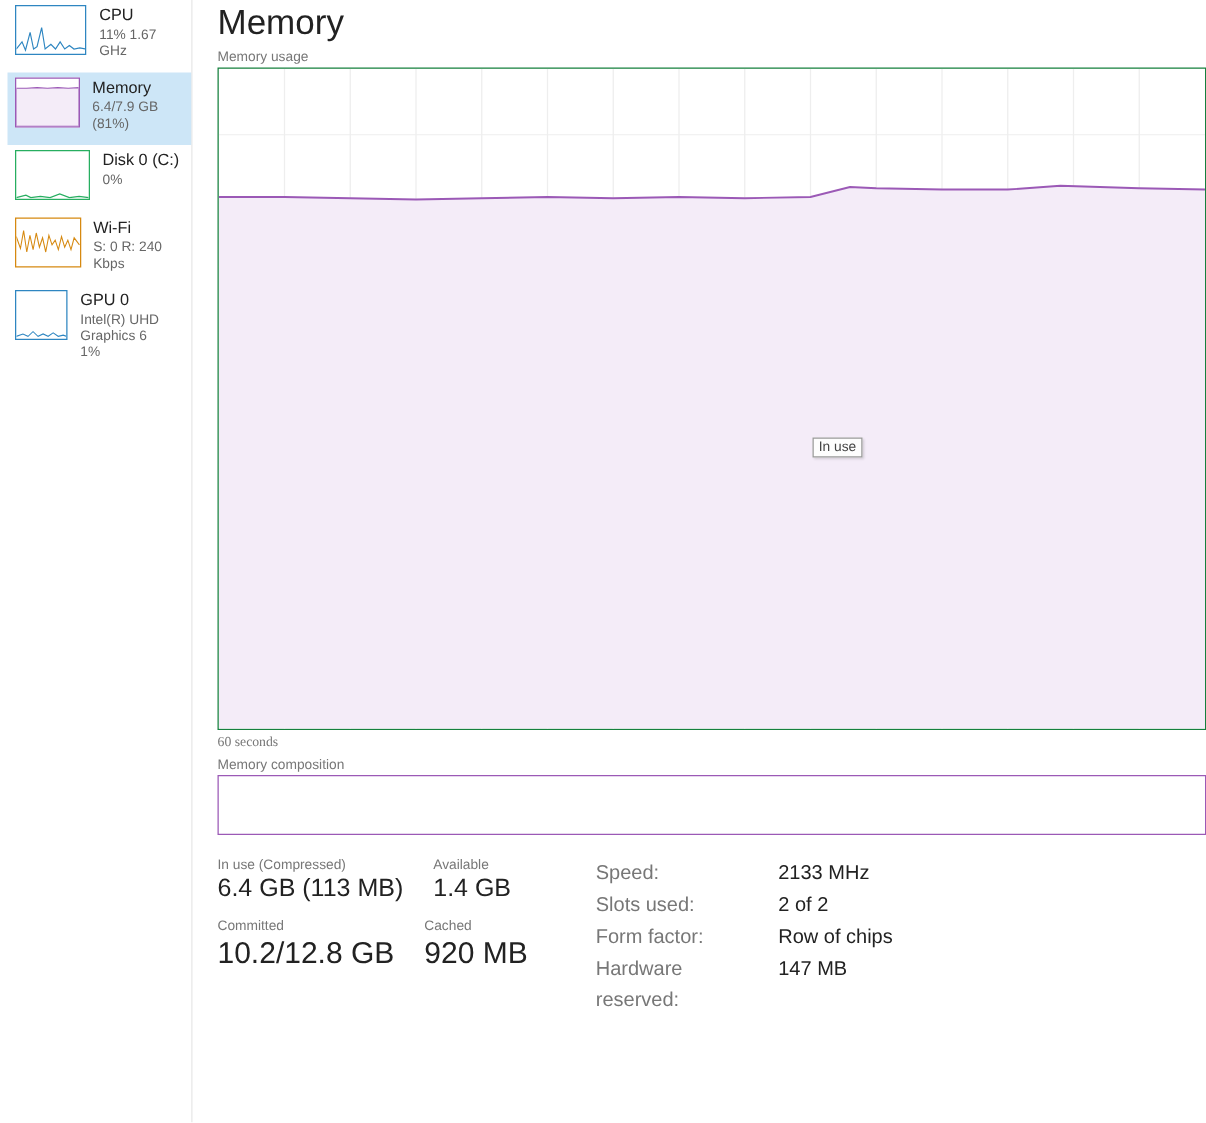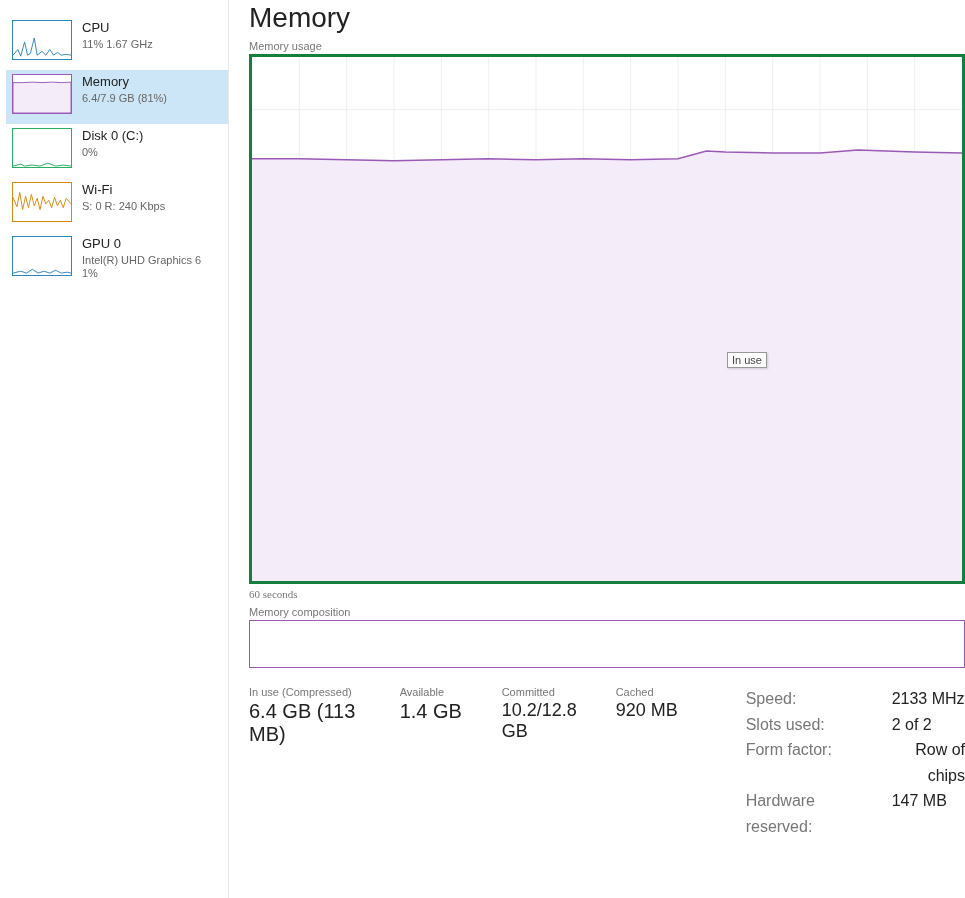--- a/index.html
+++ b/index.html
@@ -7,22 +7,22 @@
   font-family: "Segoe UI", Arial, sans-serif;
   font-size: 12px;
   color: #333;
   background: #fff;
   width: 965px;
   height: 898px;
   overflow: hidden;
   display: flex;
 }
 .sidebar {
-  width: 229px;
-  padding: 16px 0 0 6px;
+  width: 154px;
+  padding: 0 0 0 6px;
   border-right: 1px solid #e8e8e8;
 }
 .side-item {
   display: flex;
   align-items: flex-start;
   gap: 10px;
   padding: 4px 6px 10px 6px;
   cursor: pointer;
 }
 .side-item.selected {
@@ -50,21 +50,21 @@
   font-weight: 400;
   color: #222;
   margin-top: 2px;
 }
 .section-label {
   font-size: 11px;
   color: #777;
   margin-top: 6px;
 }
 .usage-chart {
-  border: 3px solid #15803d;
+  border: 1px solid #15803d;
   height: 530px;
   margin-top: 2px;
   position: relative;
   overflow: hidden;
   margin-right: 0;
 }
 .usage-chart svg { position: absolute; inset: 0; width: 100%; height: 100%; }
 .axis-label {
   font-size: 11px;
   color: #777;
@@ -85,26 +85,26 @@
   padding: 1px 4px;
   color: #444;
   box-shadow: 1px 1px 2px rgba(0,0,0,0.15);
 }
 
 .stats {
   display: flex;
   gap: 40px;
   margin-top: 18px;
 }
-.stats-left { display: flex; gap: 12px; }
+.stats-left { display: flex; flex-direction: column; gap: 12px; }
 .stat-row { display: flex; gap: 24px; }
 .stat-block { min-width: 90px; }
 .stat-label { font-size: 11px; color: #777; }
 .stat-value-lg { font-size: 20px; color: #222; margin-top: 2px; }
-.stat-value-md { font-size: 18px; color: #222; margin-top: 2px; }
+.stat-value-md { font-size: 24px; color: #222; margin-top: 2px; }
 
 .spec-table { font-size: 16px; color: #444; }
 .spec-row { display: flex; gap: 26px; line-height: 1.6; }
 .spec-key { color: #777; width: 120px; }
 .spec-val { color: #222; text-align: right; }
 </style>
 </head>
 <body>
 
 <div class="sidebar">

